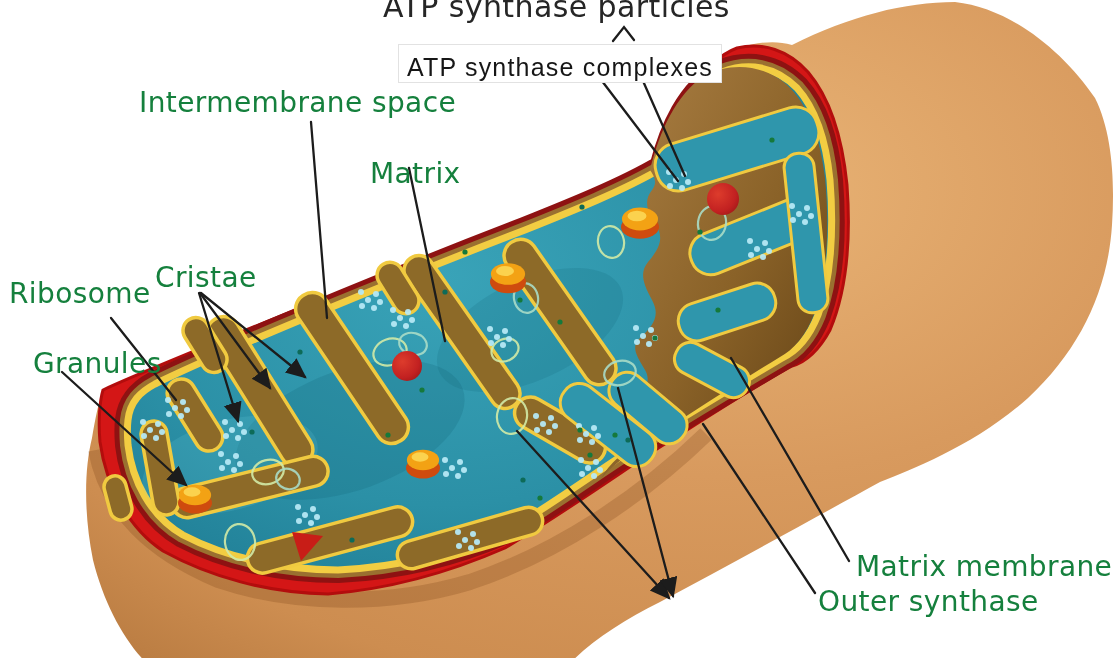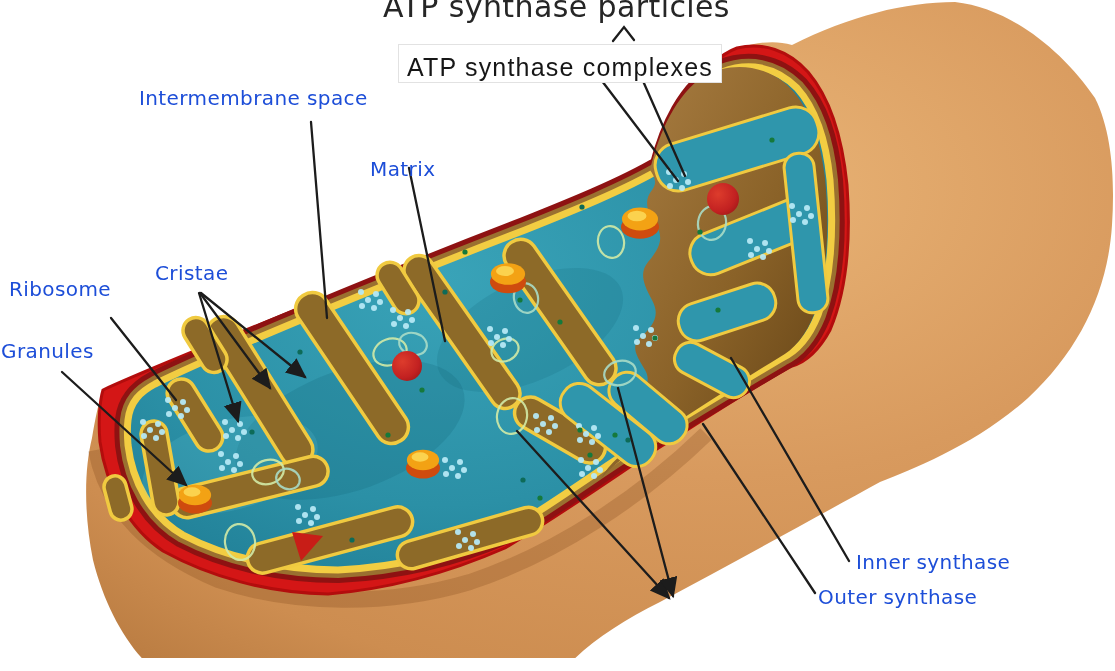--- a/index.html
+++ b/index.html
@@ -1,19 +1,19 @@
 <!DOCTYPE html>
 <html><head>
 <meta charset="utf-8">
 <style>
   html,body{margin:0;padding:0;background:#ffffff;}
   .stage{position:relative;width:1115px;height:658px;overflow:hidden;background:#ffffff;
          font-family:"DejaVu Sans", sans-serif;}
   .stage svg{position:absolute;left:0;top:0;}
-  .label{position:absolute;font-size:20px;color:#1d4ed8;white-space:nowrap;letter-spacing:0.4px;}
+  .label{position:absolute;font-size:28px;color:#15803d;white-space:nowrap;letter-spacing:0.4px;}
   .label-big{position:absolute;font-size:30px;color:#262626;white-space:nowrap;letter-spacing:0.4px;}
   .annot-box{position:absolute;left:398px;top:44px;width:322px;height:37px;background:#ffffff;
              border:1px solid #e2e2e2;display:flex;align-items:flex-end;justify-content:center;
              font-family:"Liberation Sans", sans-serif;font-size:25px;letter-spacing:1.2px;color:#161616;}
 </style>
 </head>
 <body>
 
 <div class="stage">
 
@@ -339,17 +339,17 @@
 </svg>
 
 <div class="label-big" style="left:383px;top:-11px;">ATP synthase particles</div>
 <div class="annot-box">
   <span>ATP synthase complexes</span>
 </div>
 <div class="label" style="left:139px;top:86px;">Intermembrane space</div>
 <div class="label" style="left:370px;top:141px;margin-top:16px;">Matrix</div>
 <div class="label" style="left:155px;top:261px;">Cristae</div>
 <div class="label" style="left:9px;top:277px;">Ribosome</div>
-<div class="label" style="left:1px;top:339px;">Granules</div>
-<div class="label" style="left:856px;top:550px;">Inner synthase</div>
+<div class="label" style="left:1px;top:347px;padding-left:32px;">Granules</div>
+<div class="label" style="left:856px;top:550px;">Matrix membrane</div>
 <div class="label" style="left:818px;top:585px;">Outer synthase</div>
 
 </div>
 
 </body></html>

